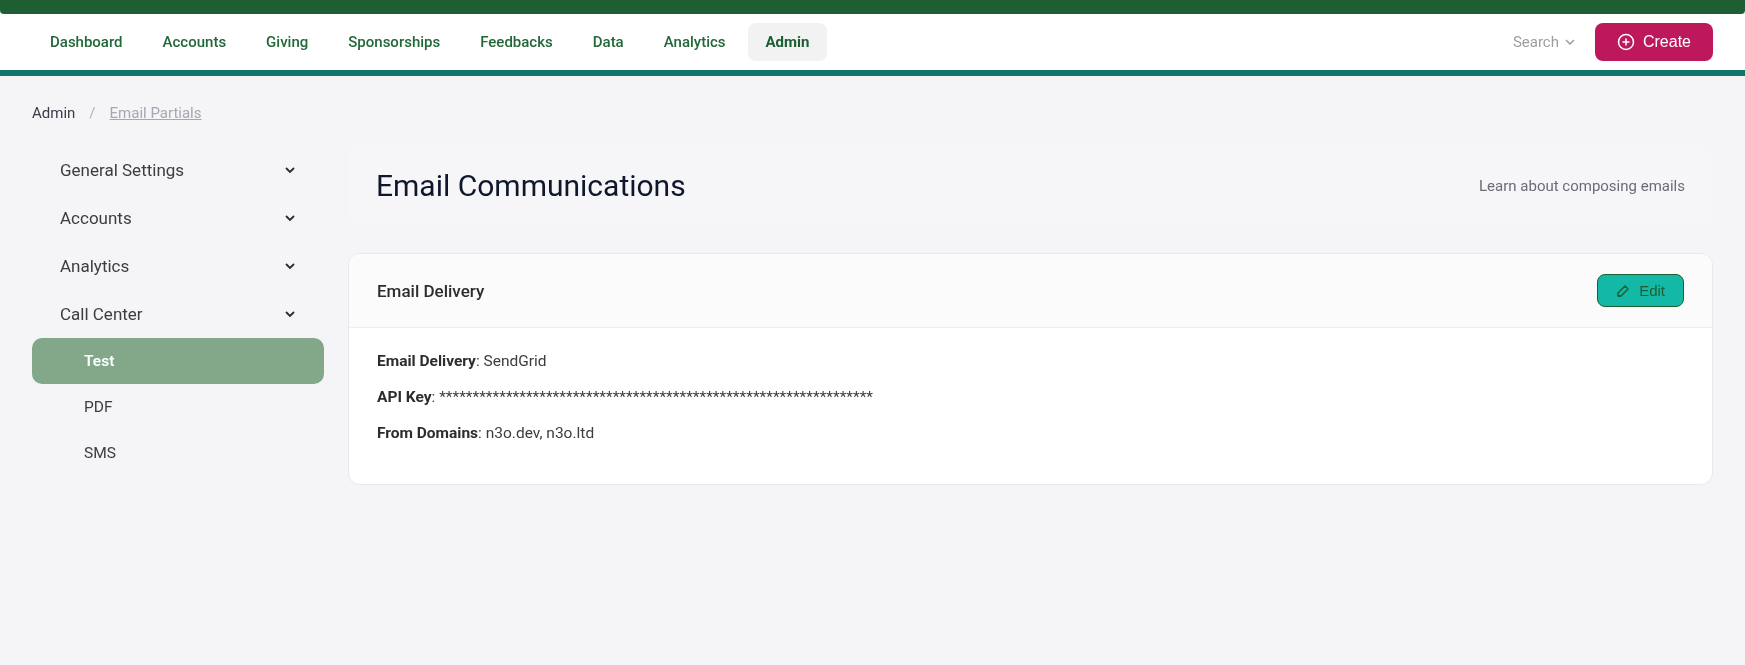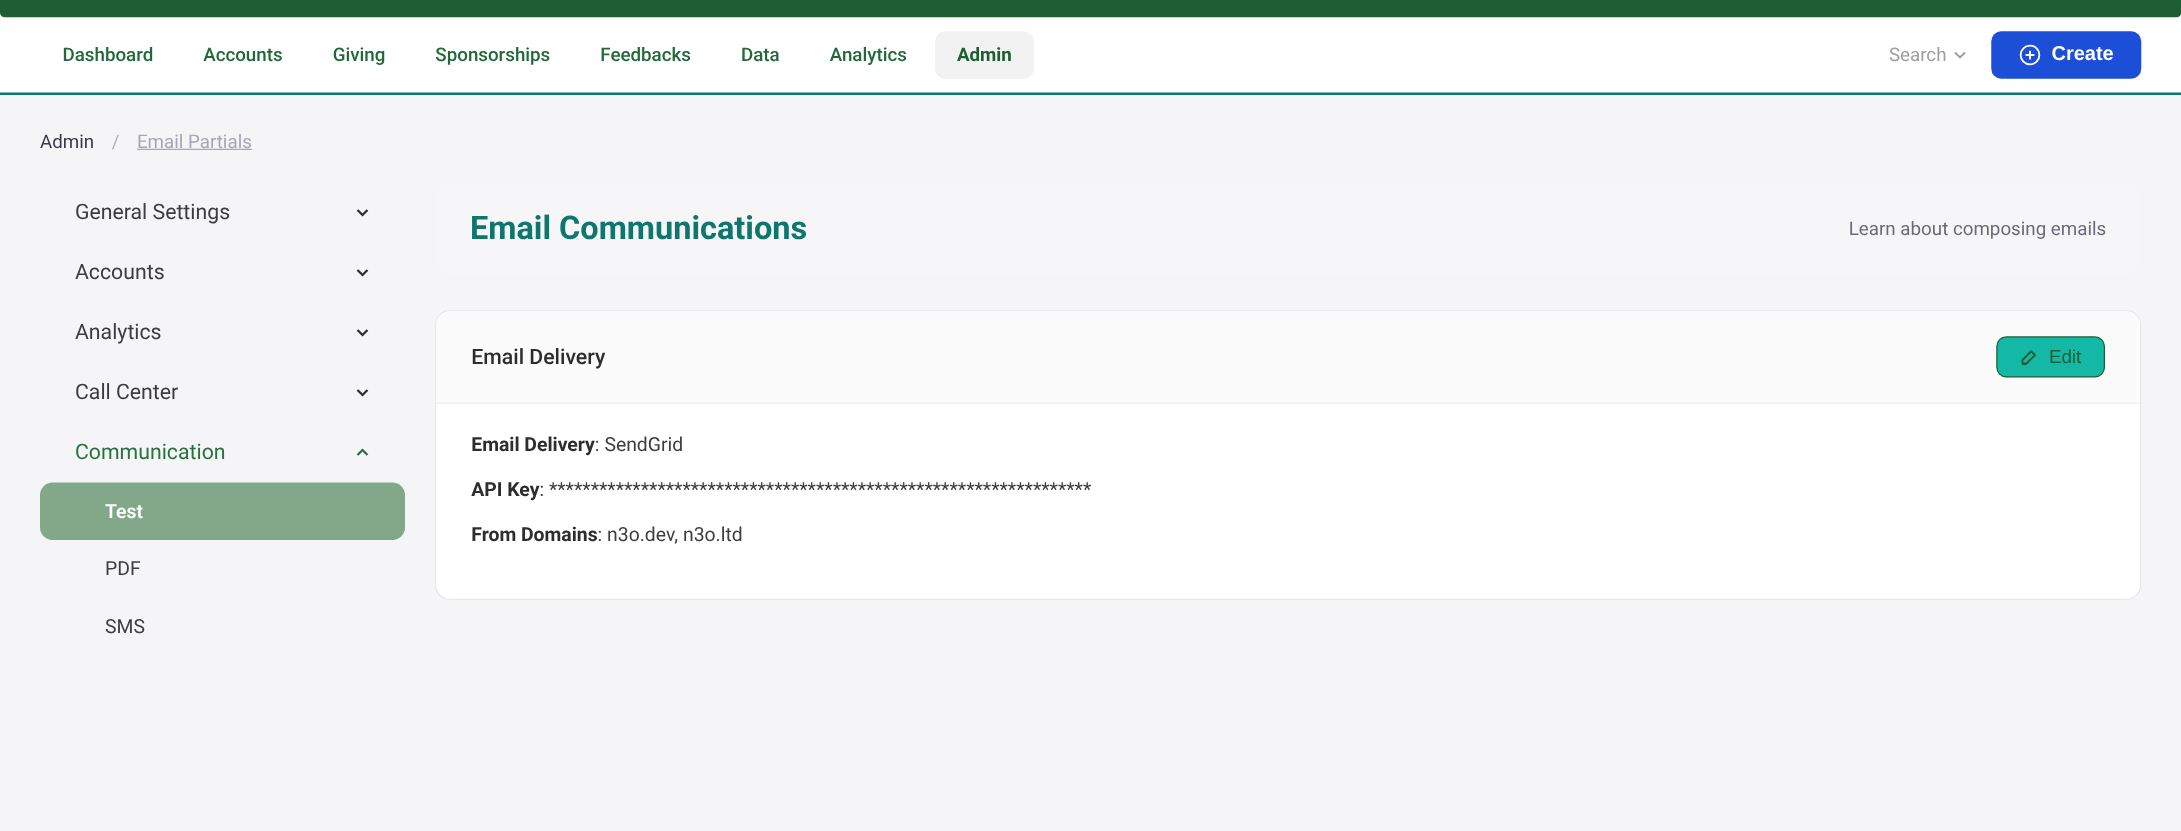--- a/index.html
+++ b/index.html
@@ -16,21 +16,21 @@
       height: 14px;
       background: #1d5e32;
       border-radius: 0 0 4px 4px;
     }
     .header {
       background: #fff;
       display: flex;
       align-items: center;
       padding: 0 32px;
       height: 62px;
-      border-bottom: 2px solid #0f766e;
+      border-bottom: 6px solid #0f766e;
     }
     .nav {
       display: flex;
       gap: 4px;
     }
     .nav-item {
       padding: 10px 18px;
       color: #226838;
       font-size: 15px;
       font-weight: 500;
@@ -50,27 +50,27 @@
     }
     .search {
       display: flex;
       align-items: center;
       gap: 6px;
       color: #9e9e9e;
       font-size: 15px;
       cursor: pointer;
     }
     .create-btn {
-      background: #1d4ed8;
+      background: #be185d;
       color: #fff;
       border: none;
       border-radius: 8px;
       padding: 10px 22px;
       font-size: 16px;
-      font-weight: 700;
+      font-weight: 400;
       display: flex;
       align-items: center;
       gap: 8px;
       cursor: pointer;
     }
     .content-wrap {
       padding: 28px 32px;
     }
     .breadcrumb {
       display: flex;
@@ -134,23 +134,23 @@
     .page-header {
       background: #f6f6f8;
       border-radius: 12px;
       padding: 22px 28px;
       display: flex;
       justify-content: space-between;
       align-items: center;
       margin-bottom: 28px;
     }
     .page-title {
-      font-size: 26px;
-      font-weight: 700;
-      color: #0f766e;
+      font-size: 30px;
+      font-weight: 400;
+      color: #0f172a;
     }
     .page-link {
       color: #6b6b7a;
       font-size: 15px;
       cursor: pointer;
     }
     .card {
       background: #fff;
       border-radius: 12px;
       border: 1px solid #e8e8ec;
@@ -278,28 +278,20 @@
         </span>
       </div>
       <div class="sidebar-item">
         <span>Call Center</span>
         <span class="chevron">
           <svg width="12" height="12" viewBox="0 0 12 12">
               <path d="M2 4l4 4 4-4" stroke="#2d2d2d" stroke-width="1.8" fill="none"></path>
             </svg>
         </span>
       </div>
-      <div class="sidebar-item expanded">
-        <span>Communication</span>
-        <span class="chevron">
-          <svg width="12" height="12" viewBox="0 0 12 12">
-              <path d="M2 8l4-4 4 4" stroke="#2b7140" stroke-width="1.8" fill="none"></path>
-            </svg>
-        </span>
-      </div>
       <div class="sidebar-sub active">Test</div>
       <div class="sidebar-sub">PDF</div>
       <div class="sidebar-sub">SMS</div>
     </div>
 
     <div class="main">
       <div class="page-header">
         <h1 class="page-title">Email Communications</h1>
         <a class="page-link">Learn about composing emails</a>
       </div>

